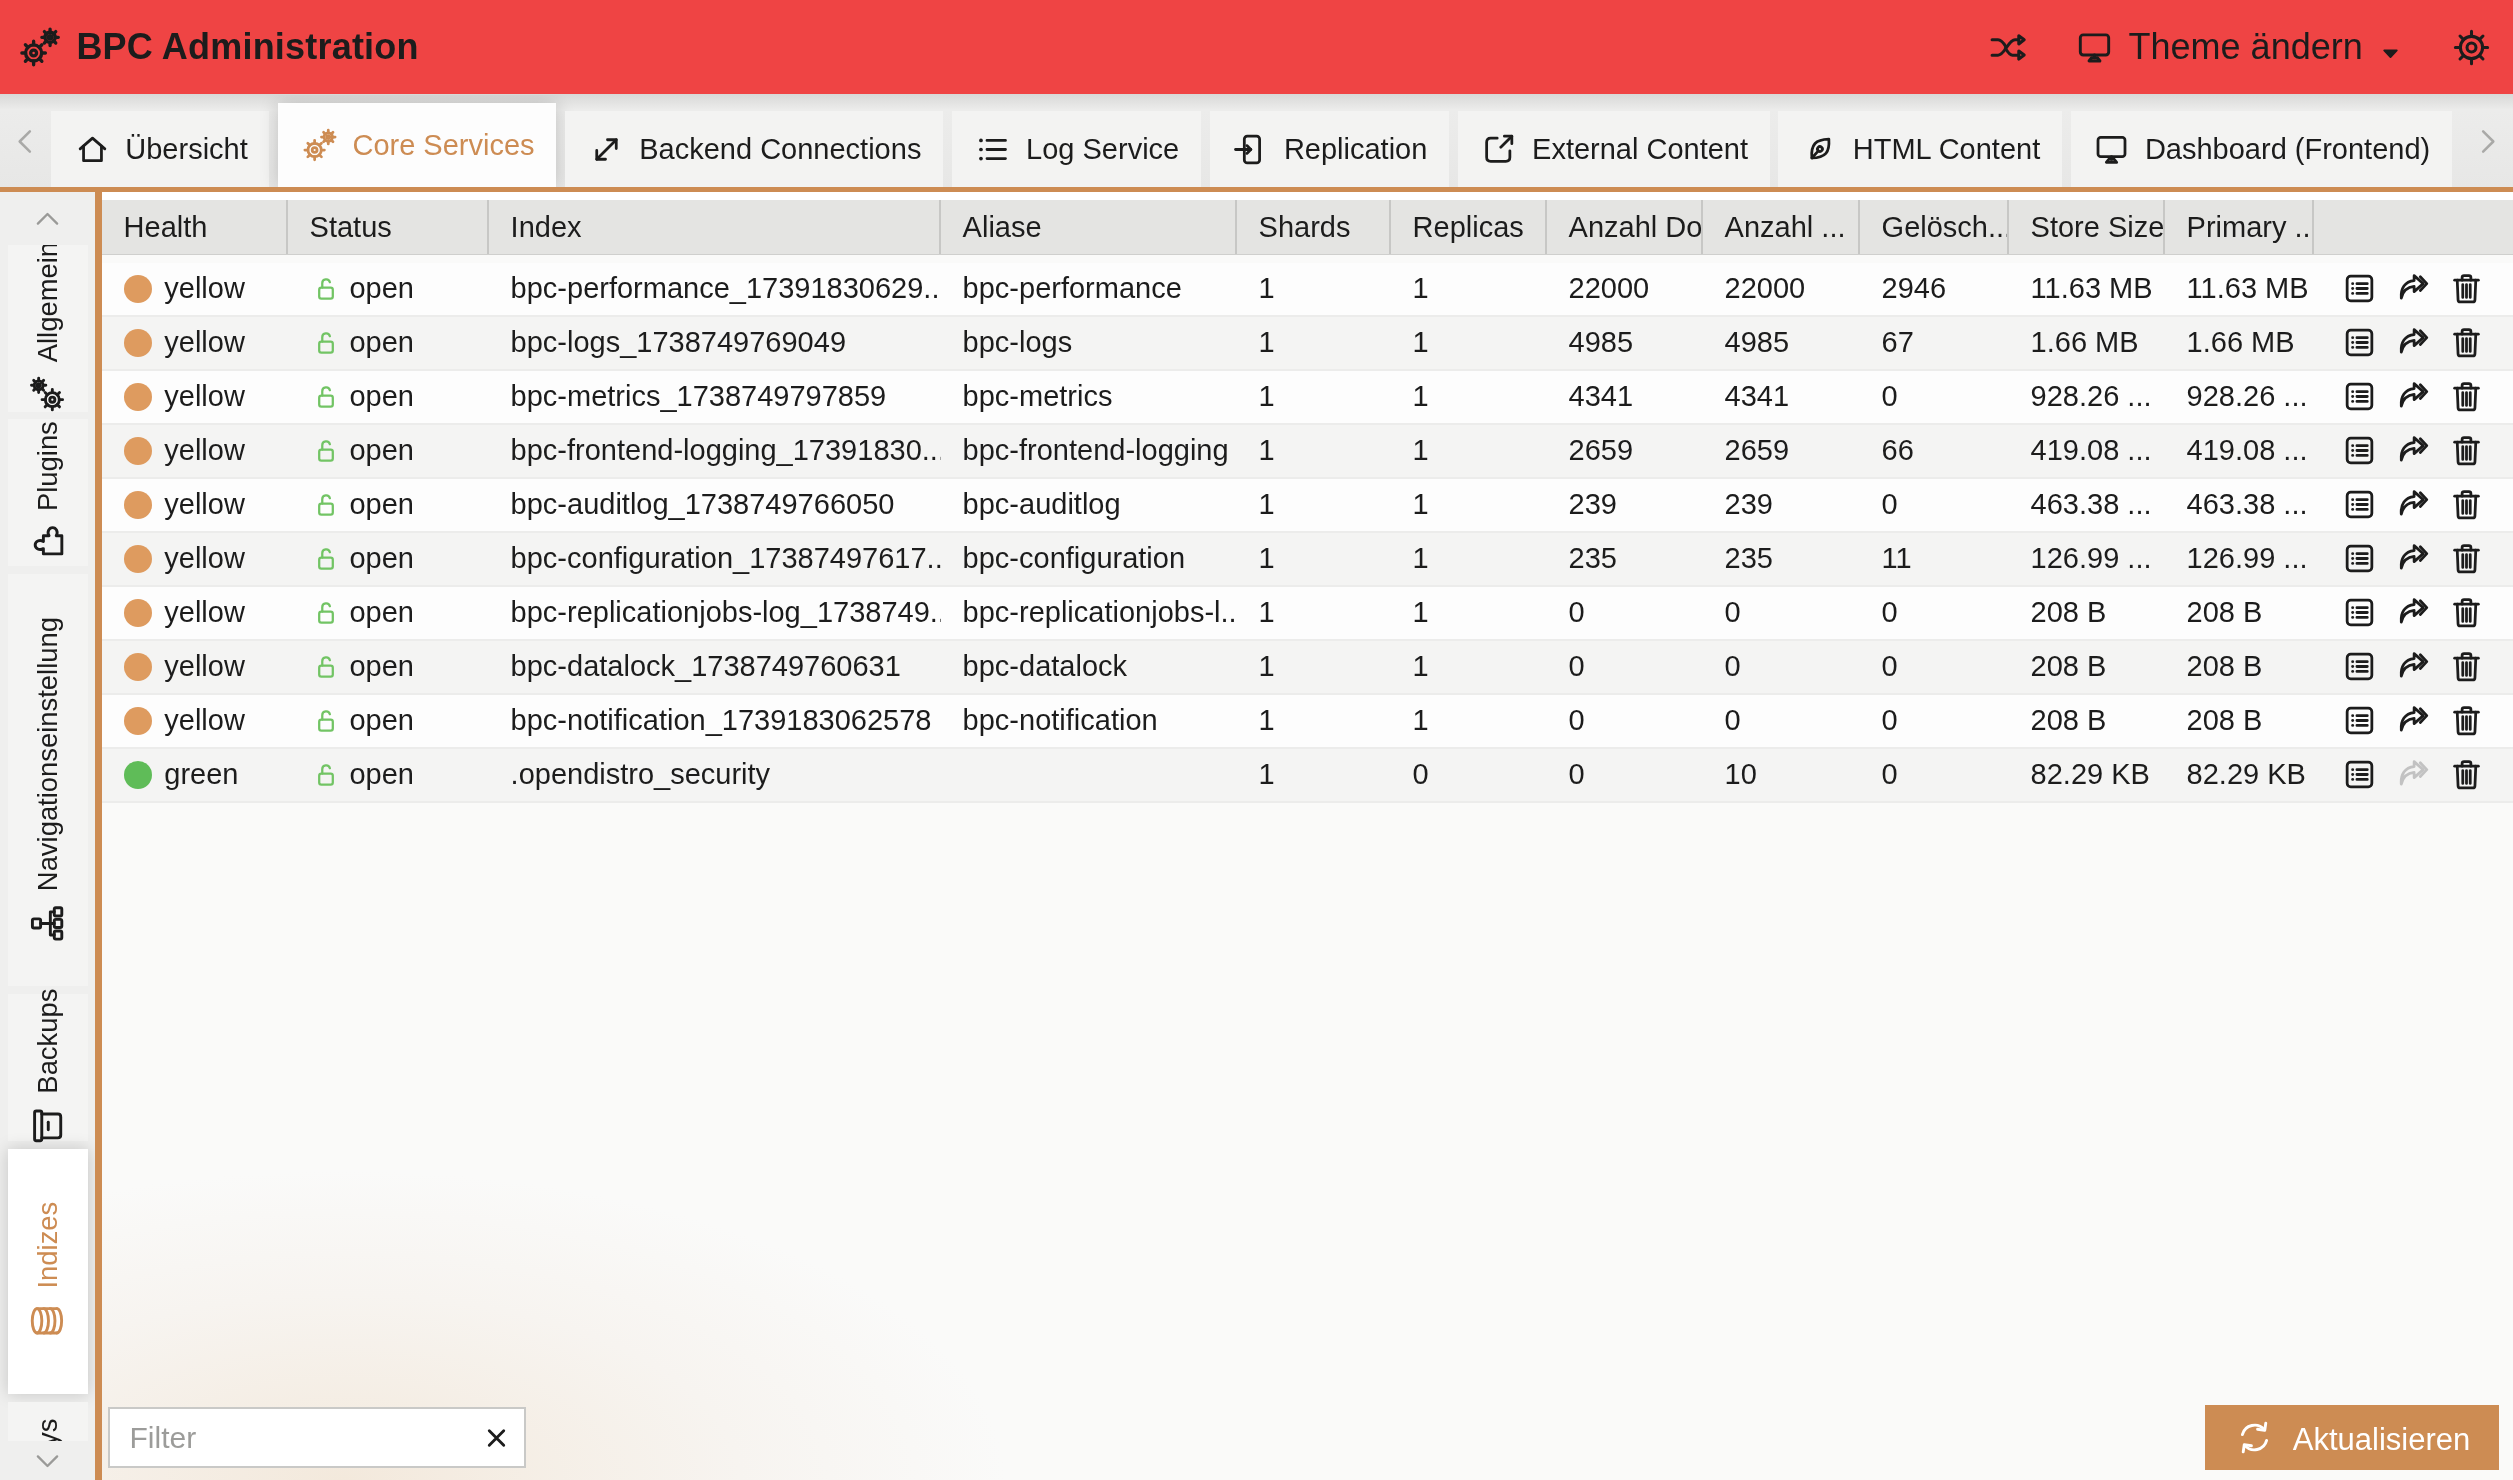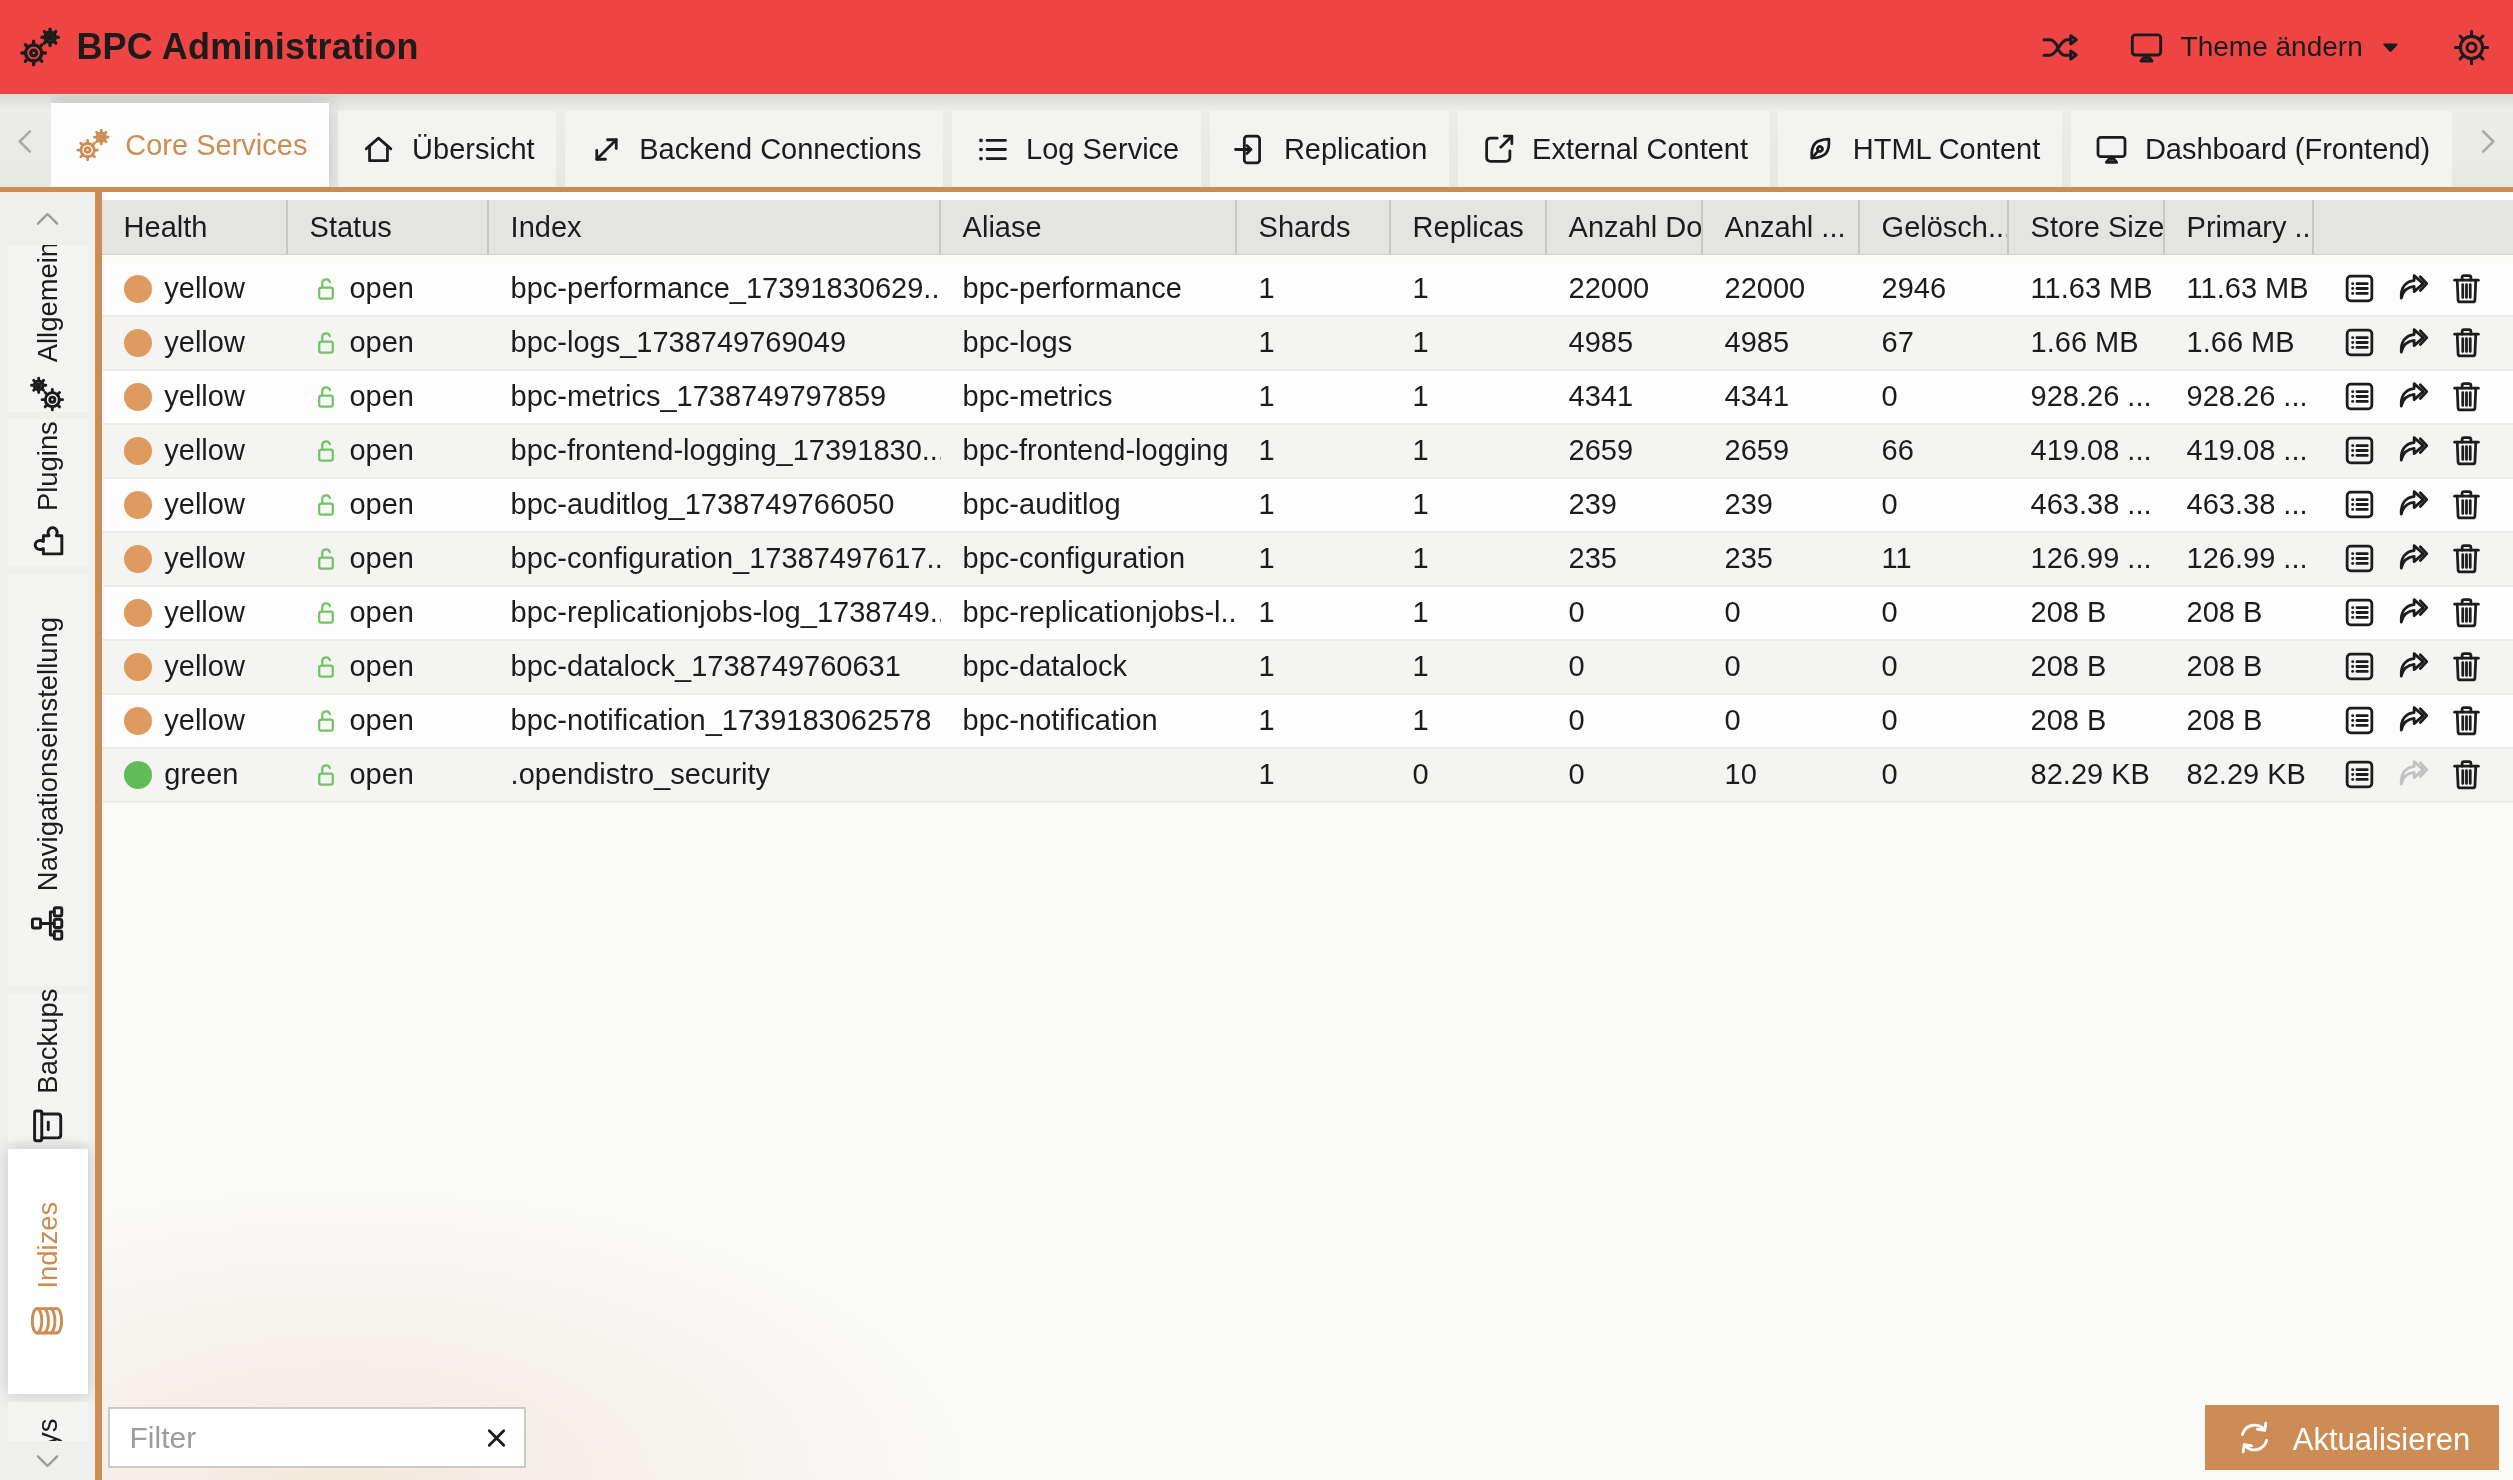--- a/index.html
+++ b/index.html
@@ -14,21 +14,21 @@
   .icn svg { width: 100%; height: 100%; display: block; }
 
   
   .topbar { height: 94px; flex: 0 0 94px; display: flex; align-items: center; justify-content: space-between; padding: 0 19.6px 0 15.7px; background: #ef4444; }
   .brand { display: flex; align-items: center; gap: 13.7px; }
   .brand .icn { width: 47px; height: 47px; }
   .brand-title { font-size: 36px; font-weight: 700; letter-spacing: 0.2px; }
   .topbar-actions { display: flex; align-items: center; gap: 45px; }
   .icon-btn { display: flex; }
   .icon-btn .icn { width: 43px; height: 43px; }
-  .theme-btn { display: flex; align-items: center; gap: 13.7px; font-size: 28px; }
+  .theme-btn { display: flex; align-items: flex-end; gap: 13.7px; font-size: 36px; }
   .theme-btn .icn.monitor { width: 41px; height: 41px; }
   .theme-btn .icn.caret { width: 29px; height: 29px; }
 
   
   .tabbar { height: 98px; flex: 0 0 98px; display: flex; align-items: flex-end;
     background: linear-gradient(180deg,#d8d8d7 0,#ececeb 15.7px,#e7e7e6 100%);
     border-bottom: 5.9px solid var(--accent); }
   .tab-scroll { width: 51px; flex: 0 0 51px; height: 92px; display: flex; align-items: center; justify-content: center; color: #a9a9a7; }
   .tab-scroll .icn { width: 35px; height: 35px; }
   .tabs { flex: 1 1 auto; display: flex; align-items: flex-end; overflow: hidden; height: 92px; }
@@ -144,41 +144,41 @@
 
   <nav class="tabbar">
     <button class="tab-scroll">
         <span class="icn" id="ic-chl">
           <svg viewBox="0 0 24 24" fill="none" stroke="currentColor" stroke-width="1.7" stroke-linecap="round" stroke-linejoin="round">
             <path d="M15 5l-7 7 7 7"></path>
           </svg>
         </span>
       </button>
     <div class="tabs" id="tabs">
+        <button class="tab">
+          <span class="icn">
+            <svg viewBox="0 0 24 24" fill="none" stroke="currentColor" stroke-width="1.7" stroke-linecap="round" stroke-linejoin="round">
+              <path d="M4.4 11.6L12 5l7.6 6.6"></path>
+              <path d="M6.5 10v8.9h11V10"></path>
+            </svg>
+          </span>
+          <span class="tab-label">Übersicht</span>
+        </button>
         <button class="tab active">
           <span class="icn">
             <svg viewBox="0 0 24 24" fill="none" stroke="currentColor" stroke-width="1.7" stroke-linecap="round" stroke-linejoin="round">
               <circle cx="9" cy="14.8" r="4.1"></circle>
               <circle cx="9" cy="14.8" r="1.5"></circle>
               <path d="M13.1 14.8h1.9M11.9 11.9l1.3-1.3M9 10.7V8.8M6.1 11.9L4.8 10.6M4.9 14.8H3M6.1 17.7l-1.3 1.3M9 18.9v1.9M11.9 17.7l1.3 1.3"></path>
               <circle cx="17.4" cy="6.8" r="2.6"></circle>
               <circle cx="17.4" cy="6.8" r="0.9"></circle>
               <path d="M20 6.8h1.6M19.2 5l1.1-1.1M17.4 4.2V2.6M15.6 5l-1.1-1.1M14.8 6.8h-1.6M15.6 8.6l-1.1 1.1M17.4 9.4V11M19.2 8.6l1.1 1.1"></path>
             </svg>
           </span>
           <span class="tab-label">Core Services</span>
-        </button>
-        <button class="tab">
-          <span class="icn">
-            <svg viewBox="0 0 24 24" fill="none" stroke="currentColor" stroke-width="1.7" stroke-linecap="round" stroke-linejoin="round">
-              <path d="M4.4 11.6L12 5l7.6 6.6"></path>
-              <path d="M6.5 10v8.9h11V10"></path>
-            </svg>
-          </span>
-          <span class="tab-label">Übersicht</span>
         </button>
         <button class="tab">
           <span class="icn">
             <svg viewBox="0 0 24 24" fill="none" stroke="currentColor" stroke-width="1.7" stroke-linecap="round" stroke-linejoin="round">
               <path d="M6 18L18 6"></path>
               <path d="M12.6 6H18v5.4"></path>
               <path d="M11.4 18H6v-5.4"></path>
             </svg>
           </span>
           <span class="tab-label">Backend Connections</span>

